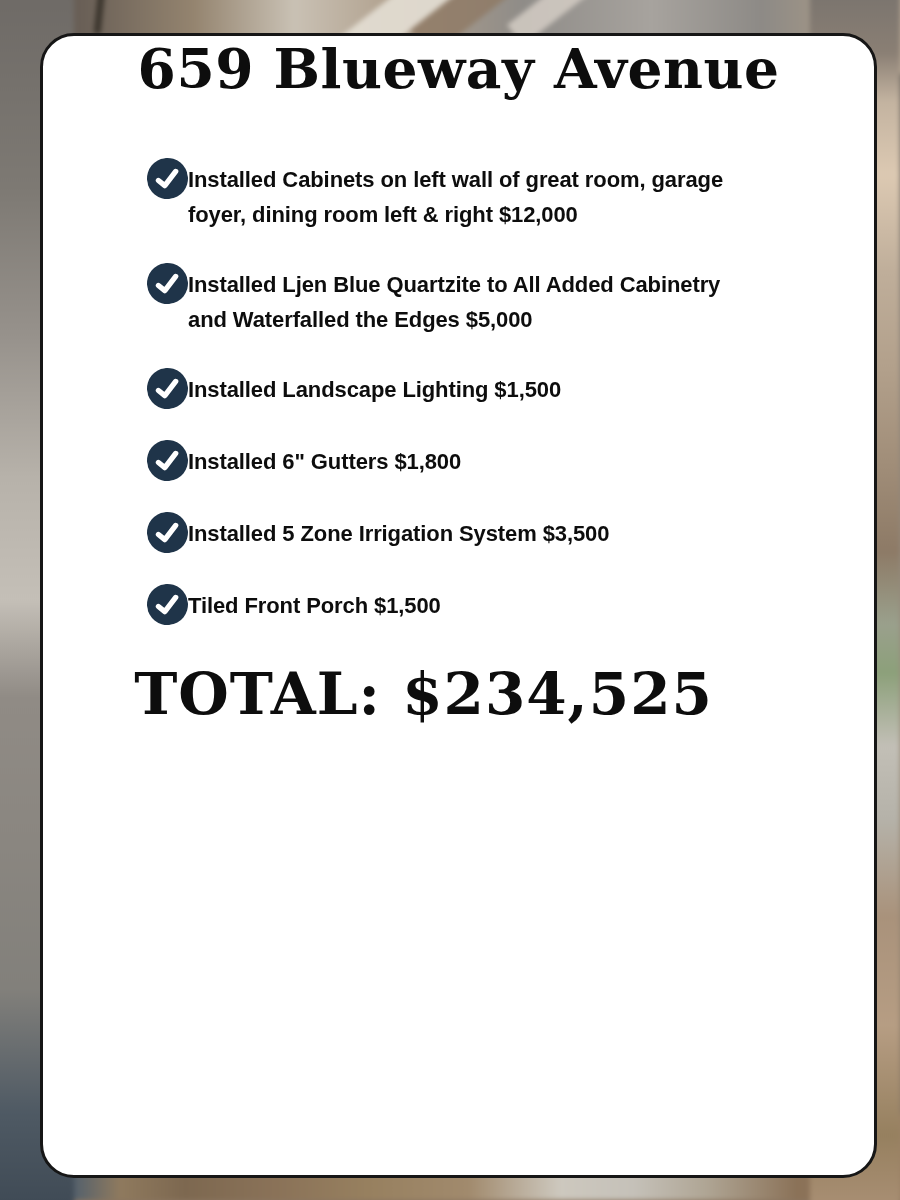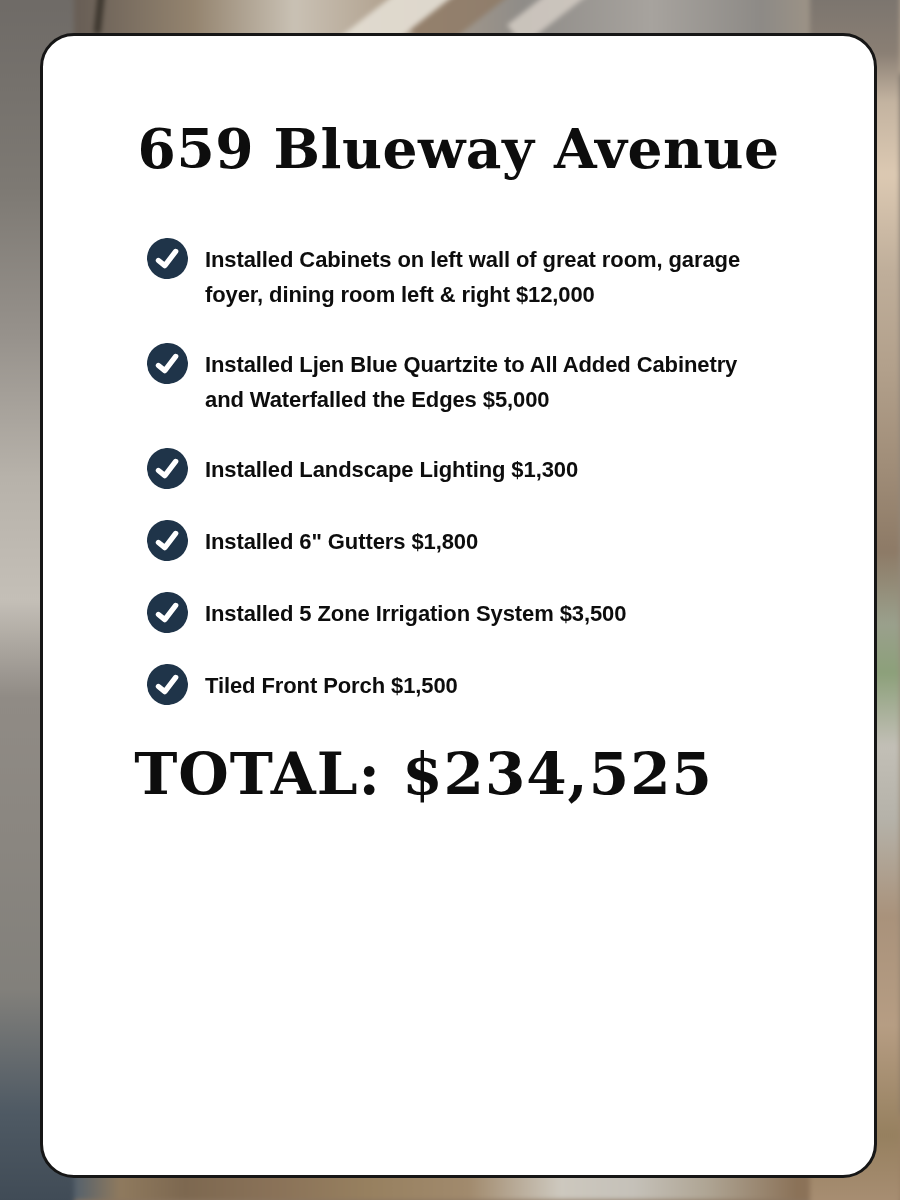--- a/index.html
+++ b/index.html
@@ -52,36 +52,34 @@
   .card {
     position: absolute; z-index: 2;
     left: 40px; top: 33px; width: 837px; height: 1145px;
     background: #ffffff;
     border: 3px solid #161616;
     border-radius: 34px;
     box-sizing: border-box;
     color: #0d0d0d;
   }
   .card-title {
-    margin-top: 80px;
     text-align: center;
     font-family: "DejaVu Serif", serif;
     font-weight: bold;
     font-size: 55px;
     line-height: 1.2;
     letter-spacing: 0.5px;
   }
   .checklist {
     margin-top: 60px;
     padding-left: 104px;
     padding-right: 42px;
   }
   .check-item {
     display: flex;
-    gap: 17px;
     margin-bottom: 35px;
     align-items: flex-start;
   }
   .check-badge {
     flex: none;
     width: 41px; height: 41px;
     margin-top: -4px;
     transform: rotate(-6deg);
   }
   .check-badge svg { display: block; width: 100%; height: 100%; }
@@ -141,21 +139,21 @@
       <div class="check-text">Installed Ljen Blue Quartzite to All Added Cabinetry
 and Waterfalled the Edges $5,000</div>
     </div>
     <div class="check-item">
       <span class="check-badge">
         <svg viewBox="0 0 24 24">
             <circle cx="12" cy="12" r="12" fill="#1f3449"></circle>
             <path d="M6.6 12.6l3.4 3.4 7.2-7.6" stroke-width="3.1" fill="none" stroke-linecap="round" stroke-linejoin="round" stroke="#ffffff"></path>
           </svg>
       </span>
-      <div class="check-text">Installed Landscape Lighting $1,300</div>
+      <div class="check-text">Installed Landscape Lighting $1,500</div>
     </div>
     <div class="check-item">
       <span class="check-badge">
         <svg viewBox="0 0 24 24">
             <circle cx="12" cy="12" r="12" fill="#1f3449"></circle>
             <path d="M6.6 12.6l3.4 3.4 7.2-7.6" stroke-width="3.1" fill="none" stroke-linecap="round" stroke-linejoin="round" stroke="#ffffff"></path>
           </svg>
       </span>
       <div class="check-text">Installed 6" Gutters $1,800</div>
     </div>

